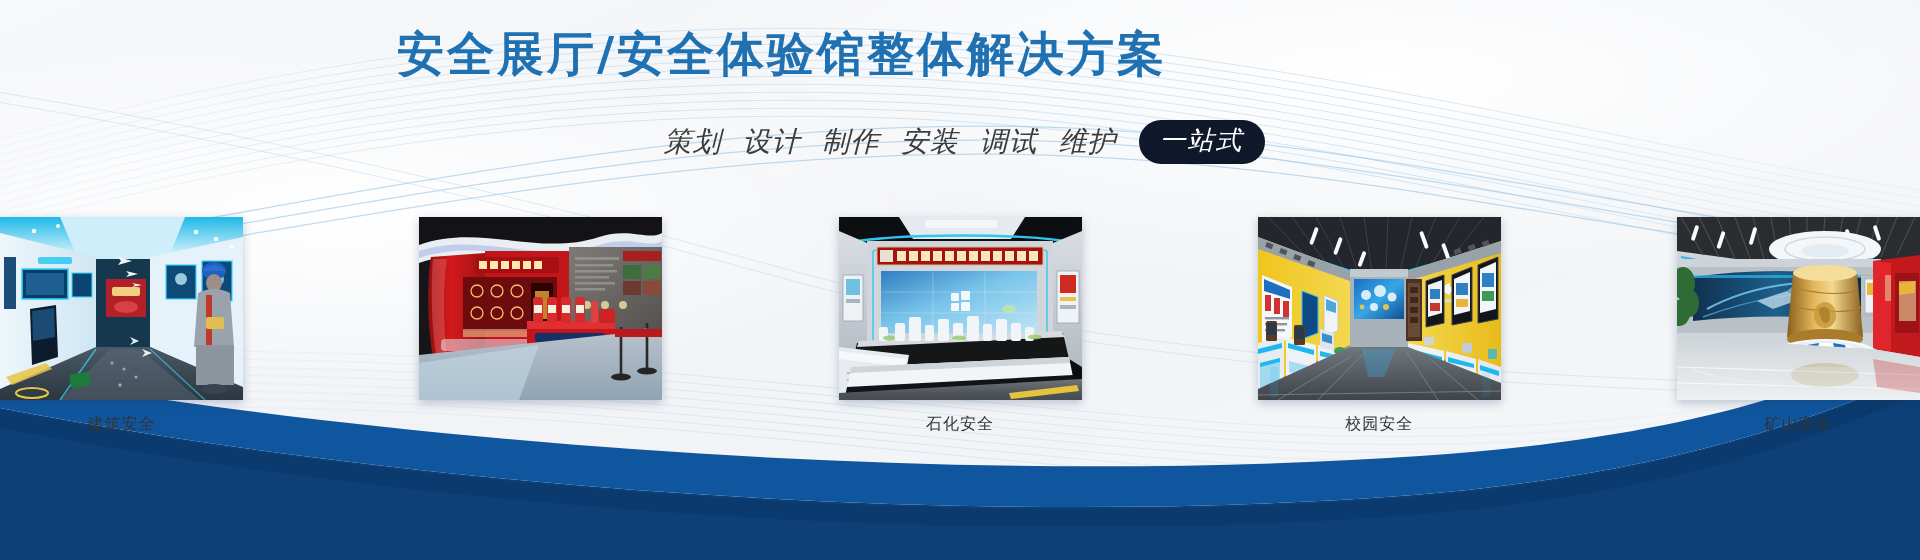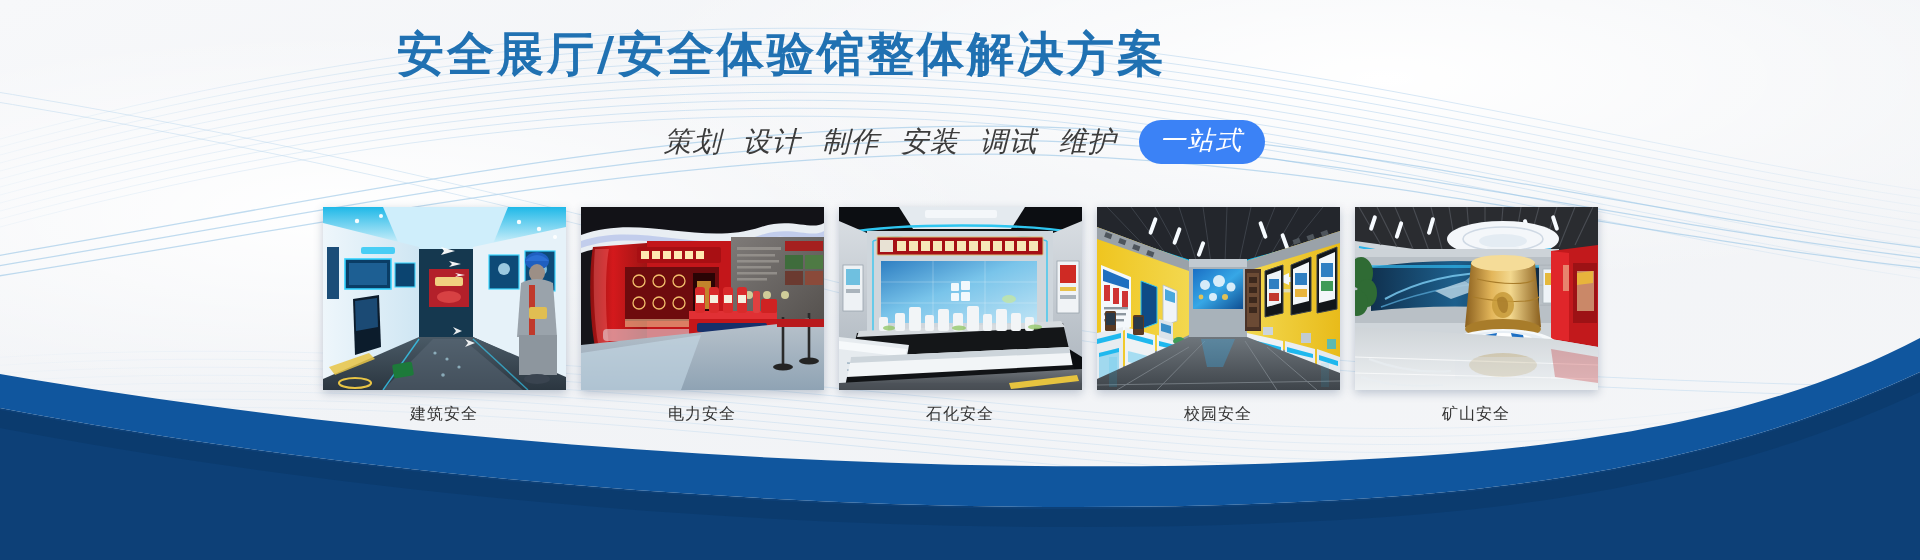--- a/index.html
+++ b/index.html
@@ -74,39 +74,39 @@
     font-size: 28px;
     font-style: italic;
     color: #3c3c3c;
     letter-spacing: 1px;
     font-family: "DejaVu Sans", "Liberation Sans", sans-serif;
     white-space: nowrap;
   }
   .sub-word { font-style: italic; }
   .badge {
     margin-left: 22px;
-    background: #3b82f6;
+    background: #0f172a;
     color: #ffffff;
     font-size: 26px;
     font-style: italic;
     letter-spacing: 2px;
     padding: 4px 21px 7px 21px;
     border-radius: 22px;
     line-height: 1.25;
     white-space: nowrap;
     font-family: "DejaVu Sans", "Liberation Sans", sans-serif;
   }
 
   
   .cards {
     position: absolute;
-    left: 0; top: 207px;
+    left: 0; top: 217px;
     width: 1920px;
     display: flex;
-    justify-content: center;
+    justify-content: space-between;
     align-items: flex-start;
     gap: 15px;
     z-index: 7;
   }
   .card { width: 243px; }
   .thumb {
     position: relative;
     width: 243px; height: 183px;
     overflow: hidden;
     box-shadow: 0 3px 9px rgba(25,50,90,0.25);
@@ -418,21 +418,20 @@
             <line x1="202" y1="110" x2="202" y2="158"></line>
             <line x1="228" y1="106" x2="228" y2="152"></line>
           </g>
           <ellipse cx="202" cy="160" rx="10" ry="3.5" fill="#242424"></ellipse>
           <ellipse cx="228" cy="154" rx="10" ry="3.5" fill="#242424"></ellipse>
           <line x1="202" y1="116" x2="228" y2="112" stroke="#8a8a8a" stroke-width="1.6"></line>
 
           <rect x="196" y="112" width="47" height="8" fill="#b8191c"></rect>
         </svg>
       </div>
-      <div class="caption">电力安全</div>
     </div>
 
     <div class="card">
       <div class="thumb">
         <svg viewBox="0 0 243 183" preserveAspectRatio="none">
           <defs>
             <linearGradient id="c3scr" x1="0" y1="0" x2="1" y2="1">
               <stop offset="0" stop-color="#2f7fc2"></stop>
                 <stop offset="0.45" stop-color="#79c4ea"></stop>
                 <stop offset="1" stop-color="#bfe4f5"></stop>

